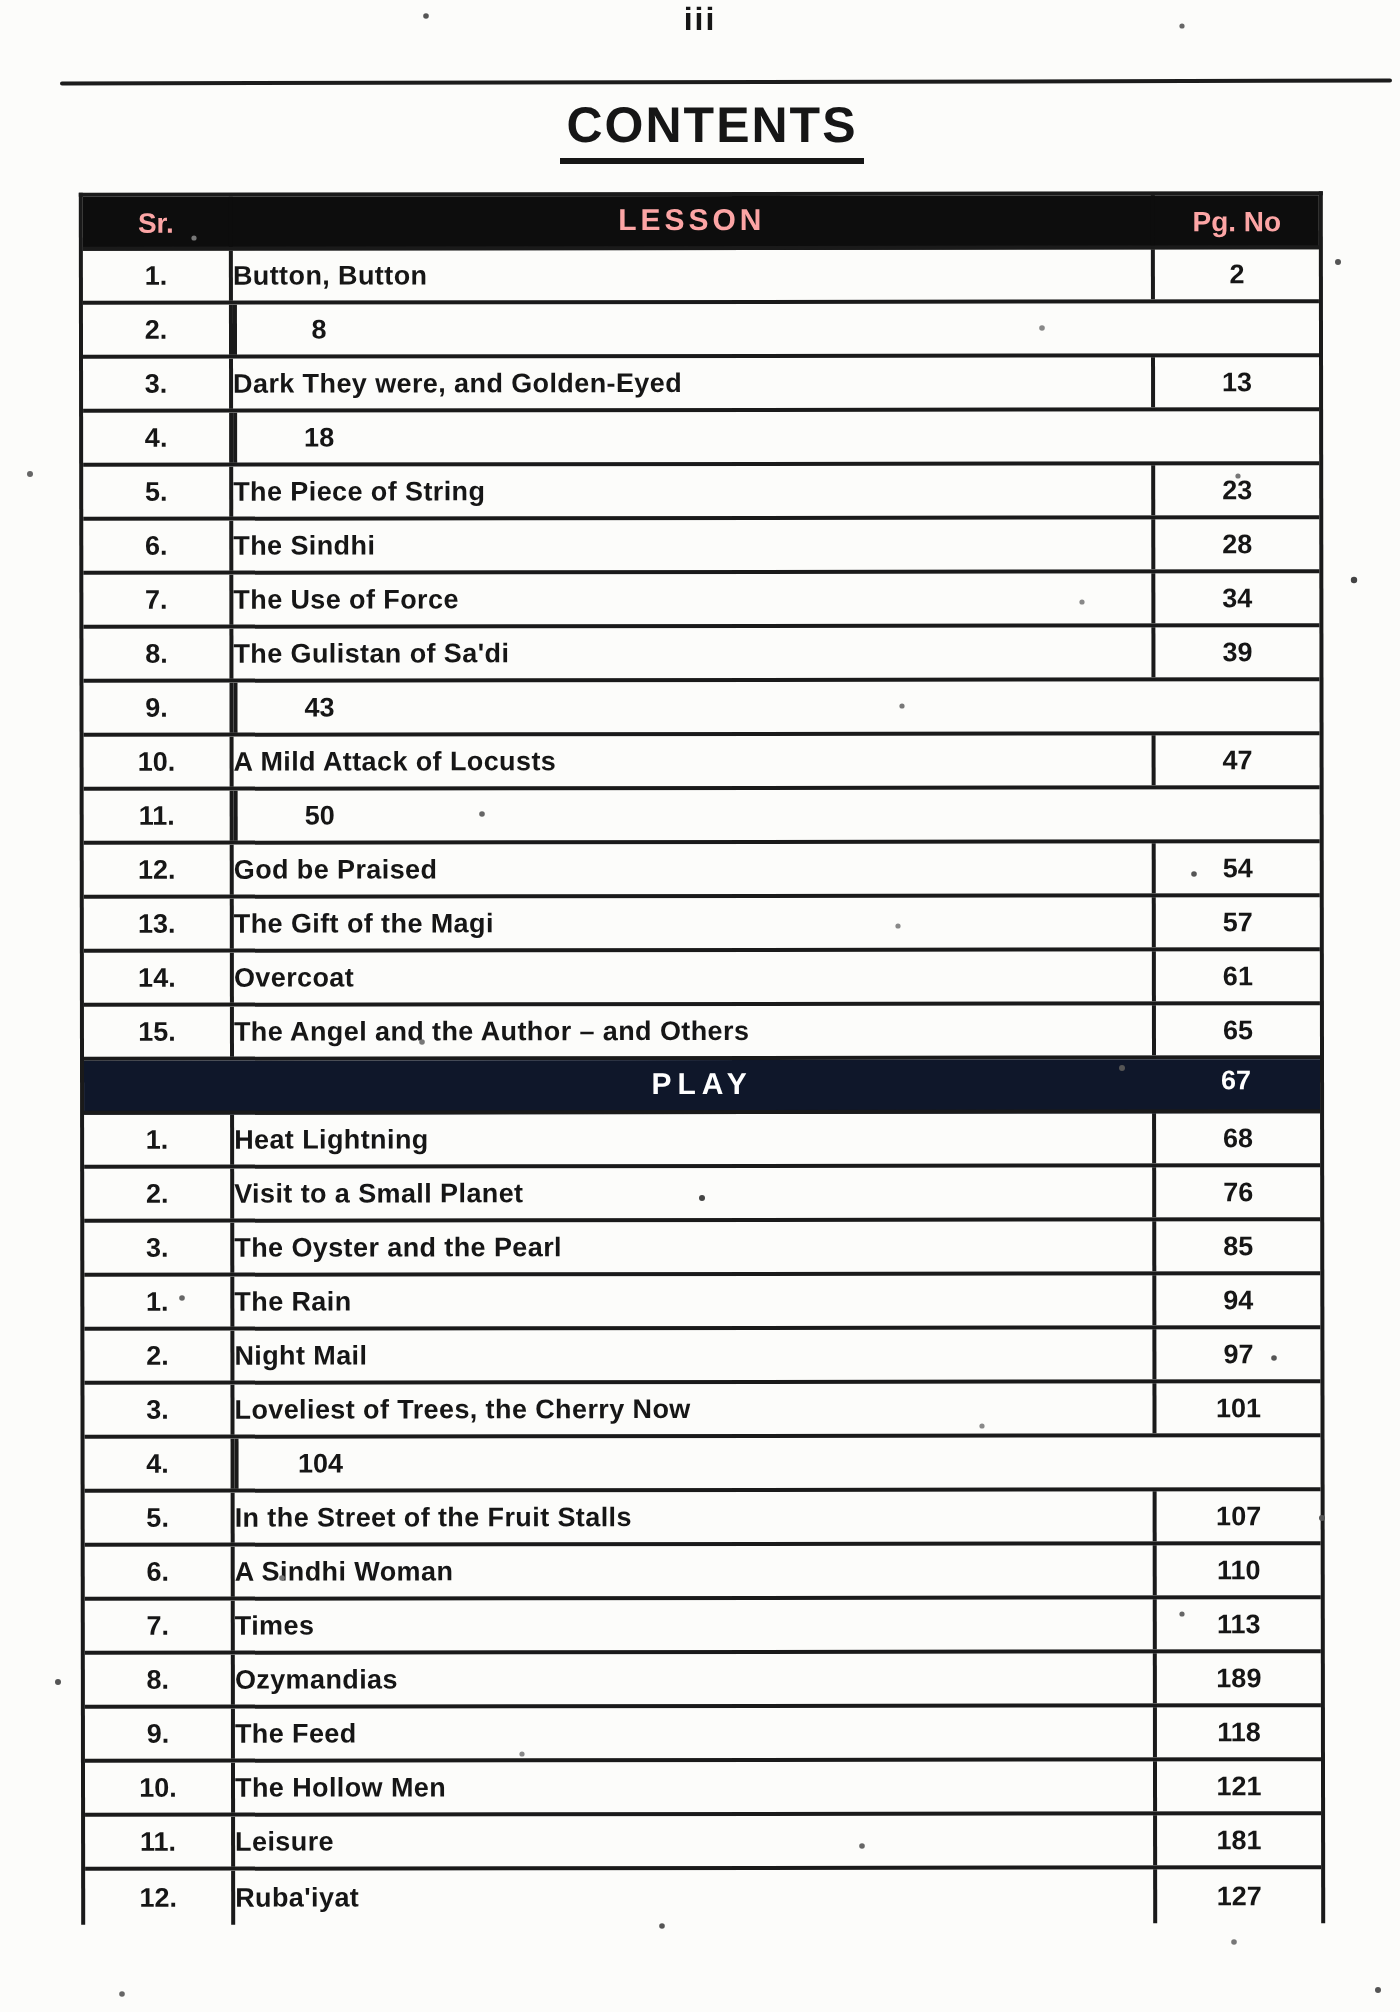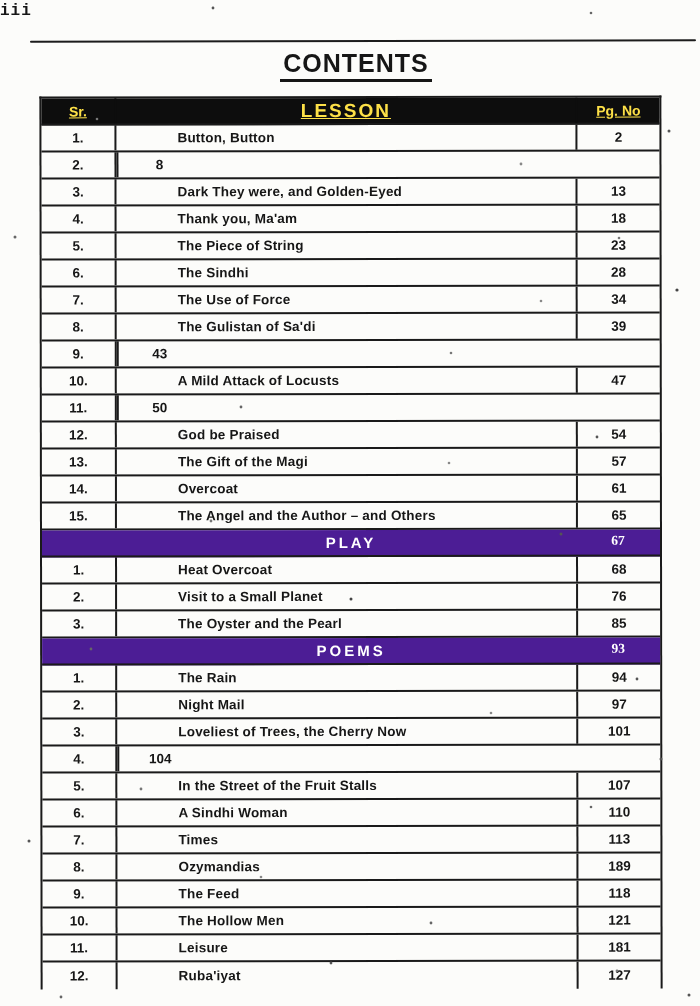--- a/index.html
+++ b/index.html
@@ -4,21 +4,21 @@
 <style>
   html,body { margin:0; padding:0; background:#e8e8e6; }
   .page {
     position:relative; width:700px; height:1006px; margin:0 auto;
     background:#fcfcfa; color:#161616;
     font-family:"Liberation Sans", sans-serif;
     overflow:hidden;
   }
   .folio {
     position:absolute; top:2px; left:0; right:0;
-    font-weight:bold; font-size:16px; letter-spacing:1px;font-family:Liberation Mono, monospace;
+    text-align:center; font-weight:bold; font-size:16px; letter-spacing:1px;
   }
   .top-rule {
     position:absolute; top:40px; left:30px; width:666px; height:2px;
     background:#1c1c1c; transform:rotate(-0.12deg); border-radius:1px;
   }
   .title-wrap { position:absolute; top:49px; left:0; right:0; text-align:center;padding-left:12px; }
   .page-title {
     display:inline-block; font-size:25px; font-weight:bold; letter-spacing:1px;
     border-bottom:3px solid #161616; padding:0 3px 1px 3px;
   }
@@ -28,37 +28,37 @@
     background:#fcfcfa; transform:rotate(-0.08deg);
   }
   .trow {
     display:flex; align-items:center; height:27px; box-sizing:border-box;
     border-bottom:2px solid #1a1a1a;
     font-weight:bold; font-size:13.5px;
   }
   .tbody .trow:last-child { border-bottom:none; }
   .cell { box-sizing:border-box; height:100%; display:flex; align-items:center; }
   .cell.sr  { width:75px; border-right:2px solid #1a1a1a; justify-content:center; }
-  .cell.lesson { flex:1; padding-left:61px; letter-spacing:0.2px; }
+  .cell.lesson { flex:1; letter-spacing:0.2px; }
   .cell.pg  { width:84px; border-left:2px solid #1a1a1a; justify-content:center; }
   .thead {
-    background:#0d0d0d; color:#fde047; font-size:14px;text-decoration:underline;
+    background:#0d0d0d; color:#fca5a5; font-size:14px;
   }
   .thead .cell { border-color:#0d0d0d; }
-  .thead .lesson { padding-left:0; justify-content:center; letter-spacing:2px; font-size:19px; }
+  .thead .lesson { padding-left:0; justify-content:center; letter-spacing:2px; font-size:15px; }
   .trow.bar {
-    background:#4c1d95; color:#fff; position:relative;
+    background:#0f172a; color:#fff; position:relative;
   }
   .bar-label {
     position:absolute; left:0; right:0; text-align:center;
     letter-spacing:3px; font-size:15px; font-weight:bold;
   }
   .bar-page {
     position:absolute; right:0; top:0; bottom:4px; width:84px;
-    display:flex; align-items:center; justify-content:center; font-size:13.5px;font-family:Liberation Serif, serif;
+    display:flex; align-items:center; justify-content:center; font-size:13.5px;
   }
   
   .specks { position:absolute; left:0; top:0; width:2px; height:2px; background:transparent; }
   .specks::before {
     content:""; position:absolute; width:2px; height:2px; border-radius:50%;
     box-shadow:
       212px 7px 0 0.4px #555, 590px 12px 0 0.3px #666, 96px 118px 0 0.3px #777,
       668px 130px 0 0.5px #555, 520px 163px 0 0.4px #888, 14px 236px 0 0.5px #666,
       618px 237px 0 0.3px #777, 676px 289px 0 0.6px #444, 540px 300px 0 0.3px #888,
       450px 352px 0 0.3px #777, 240px 406px 0 0.4px #666, 596px 436px 0 0.4px #555,
@@ -99,21 +99,20 @@
           <div class="cell sr">2.</div>
           <div class="cell pg">8</div>
         </div>
         <div class="trow">
           <div class="cell sr">3.</div>
           <div class="cell lesson">Dark They were, and Golden-Eyed</div>
           <div class="cell pg">13</div>
         </div>
         <div class="trow">
           <div class="cell sr">4.</div>
-          <div class="cell lesson">Thank you, Ma'am</div>
           <div class="cell pg">18</div>
         </div>
         <div class="trow">
           <div class="cell sr">5.</div>
           <div class="cell lesson">The Piece of String</div>
           <div class="cell pg">23</div>
         </div>
         <div class="trow">
           <div class="cell sr">6.</div>
           <div class="cell lesson">The Sindhi</div>
@@ -161,37 +160,33 @@
           <div class="cell sr">15.</div>
           <div class="cell lesson">The Angel and the Author – and Others</div>
           <div class="cell pg">65</div>
         </div>
         <div class="trow bar">
           <span class="bar-label">PLAY</span>
           <span class="bar-page">67</span>
         </div>
         <div class="trow">
           <div class="cell sr">1.</div>
-          <div class="cell lesson">Heat Overcoat</div>
+          <div class="cell lesson">Heat Lightning</div>
           <div class="cell pg">68</div>
         </div>
         <div class="trow">
           <div class="cell sr">2.</div>
           <div class="cell lesson">Visit to a Small Planet</div>
           <div class="cell pg">76</div>
         </div>
         <div class="trow">
           <div class="cell sr">3.</div>
           <div class="cell lesson">The Oyster and the Pearl</div>
           <div class="cell pg">85</div>
         </div>
-        <div class="trow bar">
-          <span class="bar-label">POEMS</span>
-          <span class="bar-page">93</span>
-        </div>
         <div class="trow">
           <div class="cell sr">1.</div>
           <div class="cell lesson">The Rain</div>
           <div class="cell pg">94</div>
         </div>
         <div class="trow">
           <div class="cell sr">2.</div>
           <div class="cell lesson">Night Mail</div>
           <div class="cell pg">97</div>
         </div>

